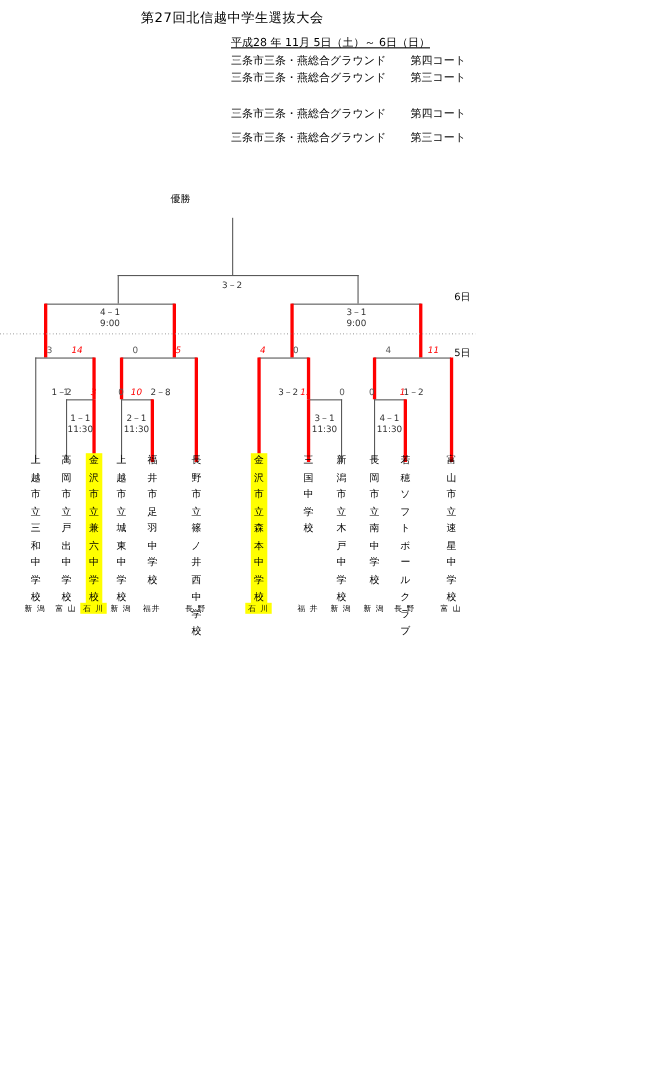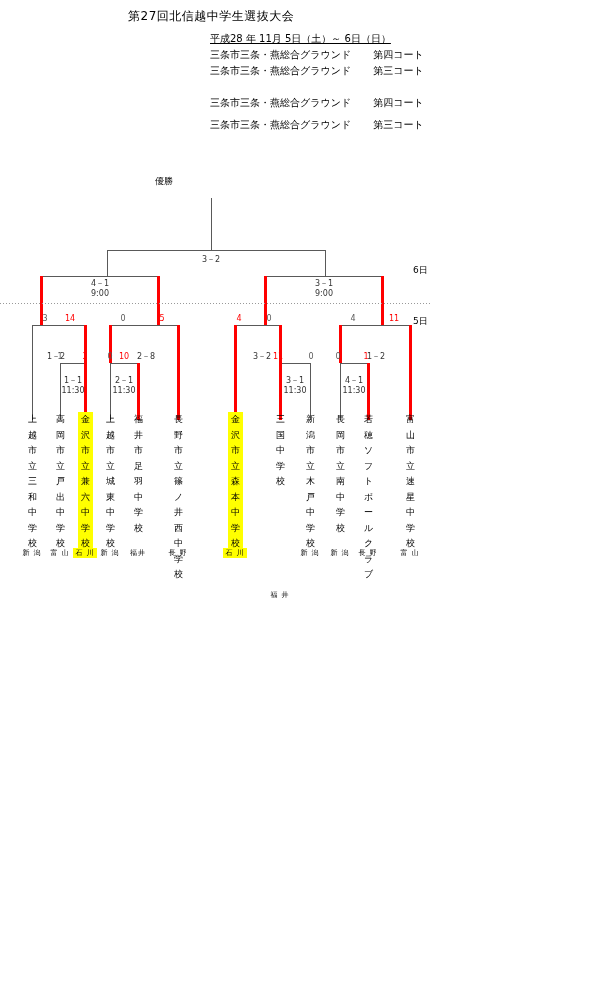--- a/index.html
+++ b/index.html
@@ -31,21 +31,21 @@
     background-image:linear-gradient(to right,#999 1px,transparent 1px);
     background-size:3px 1px;
   }
   .daylabel{font-size:9px;left:413px;white-space:nowrap;}
   #day6{top:264px;}
   #day5{top:315px;}
 
   
   .score{font-size:8px;white-space:nowrap;text-align:center;}
   .score.lose{color:#595959;}
-  .score.winner{color:#FF0000;}
+  .score.winner{color:#FF0000;font-style:italic;}
   .match{font-size:8px;color:#333;white-space:nowrap;text-align:center;line-height:10px;}
   .champ{font-size:9px;left:155px;top:175px;white-space:nowrap;}
 
   
   .team{
     width:15px;text-align:center;font-size:9px;line-height:15.5px;
     white-space:nowrap;
   }
   .team .ch{display:block;}
   .team.hl{background:#FFFF00;}
@@ -302,17 +302,17 @@
     <span class="ch">校</span>
   </div>
 
 <div class="abs pref" style="left:20px;top:548px;">新 潟</div>
 <div class="abs pref" style="left:48px;top:548px;">富 山</div>
 <div class="abs pref hl" style="left:73px;top:548px;">石 川</div>
 <div class="abs pref" style="left:98px;top:548px;">新 潟</div>
 <div class="abs pref" style="left:126px;top:548px;">福井</div>
 <div class="abs pref" style="left:166px;top:548px;">長 野</div>
 <div class="abs pref hl" style="left:223px;top:548px;">石 川</div>
-<div class="abs pref" style="left:268px;top:548px;margin-top:42px;">福 井</div>
+<div class="abs pref" style="left:268px;top:548px;">福 井</div>
 <div class="abs pref" style="left:298px;top:548px;">新 潟</div>
 <div class="abs pref" style="left:328px;top:548px;">新 潟</div>
 <div class="abs pref" style="left:356px;top:548px;">長 野</div>
 <div class="abs pref" style="left:398px;top:548px;">富 山</div>
 
 </body></html>

